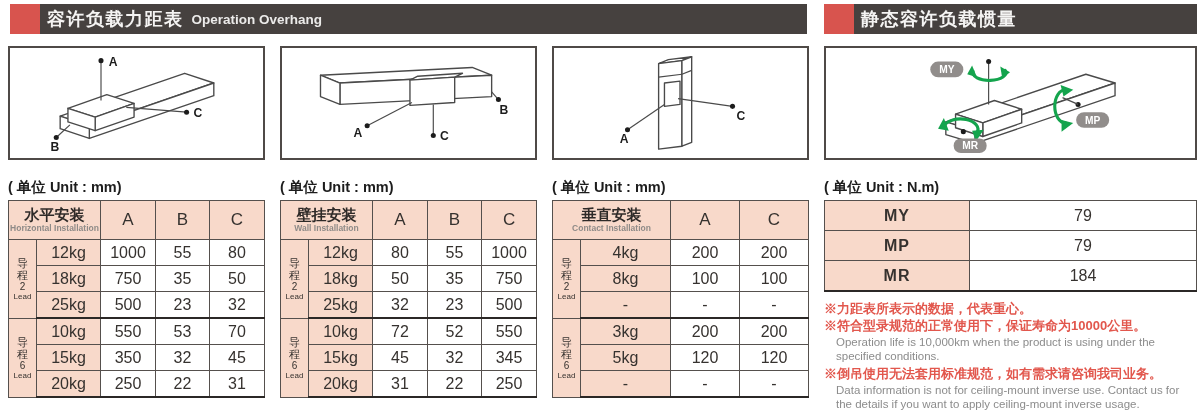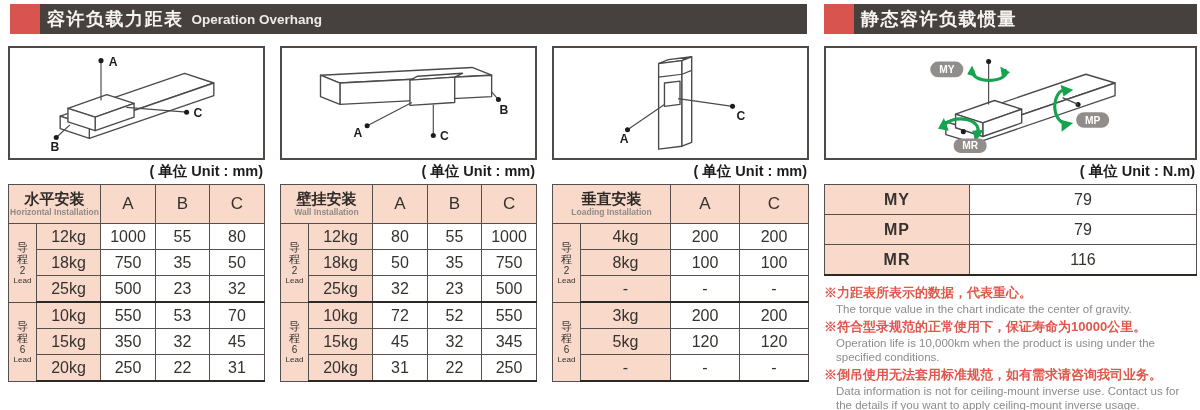--- a/index.html
+++ b/index.html
@@ -14,22 +14,22 @@
   .hdr-en { font-size:13.5px; font-weight:bold; color:#ecebea; margin-left:8px; white-space:nowrap; }
 
   
   .sec { position:absolute; top:46px; }
   .sec-1 { left:8px;   width:257px; }
   .sec-2 { left:280px; width:257px; }
   .sec-3 { left:552px; width:257px; }
   .sec-4 { left:824px; width:373px; }
 
   .dbox { border:2px solid #4f4a47; background:#fff; height:110px; overflow:hidden; }
-  .unit { text-align:right; font-size:14.5px; font-weight:bold; color:#1d1d1d;
-          margin:3px 2px 5px 0; line-height:16px; }
+  .unit { text-align:left; font-size:14.5px; font-weight:bold; color:#1d1d1d;
+          margin:19px 2px 5px 0; line-height:16px; }
 
   
   table.spec { border-collapse:collapse; table-layout:fixed; width:100%; }
   .spec th, .spec td { border:1px solid #55504d; text-align:center; vertical-align:middle;
                        padding:0; color:#36322f; overflow:hidden; }
   .pink { background:#f8d9ca; }
   .spec tr.head th { height:38px; }
   .title-zh { font-size:15px; font-weight:bold; color:#2e2a28; line-height:16px; }
   .title-en { font-size:8.5px; color:#8f8b88; line-height:10px; }
   .colh { font-size:17px; font-weight:normal; }
@@ -310,21 +310,21 @@
       <colgroup>
           <col style="width:28px">
           <col style="width:90px">
           <col style="width:69px">
           <col style="width:69px">
         </colgroup>
       <tbody>
           <tr class="head">
         <th colspan="2" class="pink">
           <div class="title-zh">垂直安装</div>
-          <div class="title-en">Loading Installation</div>
+          <div class="title-en">Contact Installation</div>
         </th>
         <th class="pink colh">A</th>
         <th class="pink colh">C</th>
       </tr>
       <tr>
         <td rowspan="3" class="pink lead-cell">
           <span class="lead-zh">导</span>
           <span class="lead-zh">程</span>
           <span class="lead-num">2</span>
           <span class="lead-en">Lead</span>
@@ -417,27 +417,26 @@
           <tr>
         <td class="pink mlabel">MY</td>
         <td class="mval">79</td>
       </tr>
       <tr>
         <td class="pink mlabel">MP</td>
         <td class="mval">79</td>
       </tr>
       <tr class="gend">
         <td class="pink mlabel">MR</td>
-        <td class="mval">116</td>
+        <td class="mval">184</td>
       </tr>
     </tbody>
       </table>
     <div class="notes">
       <div class="note-zh">※力距表所表示的数据，代表重心。</div>
-      <div class="note-en">The torque value in the chart indicate the center of gravity.</div>
       <div class="note-zh">※符合型录规范的正常使用下，保证寿命为10000公里。</div>
       <div class="note-en">Operation life is 10,000km when the product is using under the specified conditions.</div>
       <div class="note-zh">※倒吊使用无法套用标准规范，如有需求请咨询我司业务。</div>
       <div class="note-en">Data information is not for ceiling-mount inverse use. Contact us for the details if you want to apply ceiling-mount inverse usage.</div>
     </div>
   </div>
 
 </div>
 
 </body></html>

